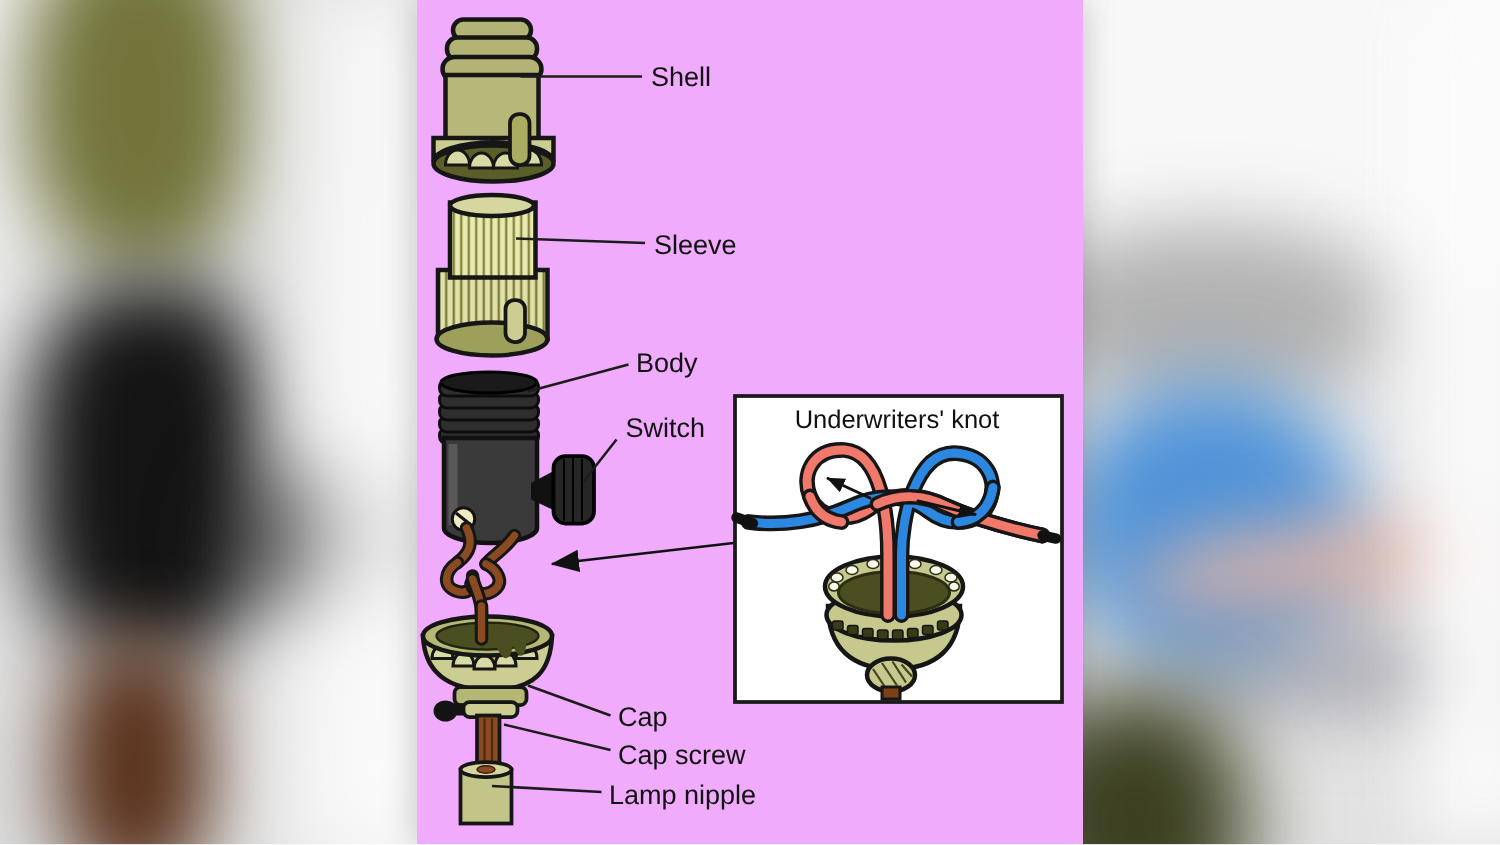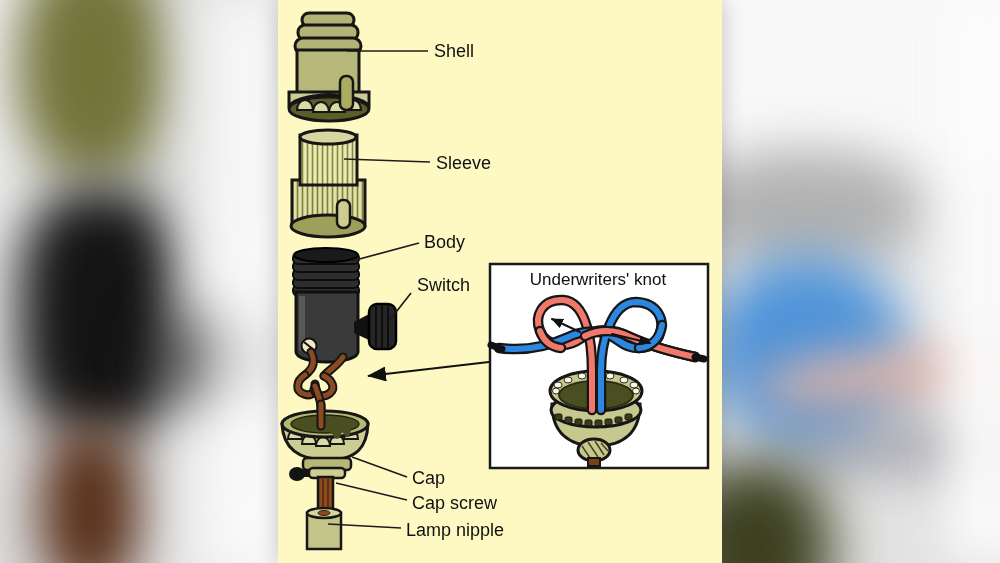--- a/index.html
+++ b/index.html
@@ -5,21 +5,21 @@
   html,body{margin:0;padding:0;background:#ffffff;}
   #frame{position:relative;width:1000px;height:563px;overflow:hidden;
          font-family:"Liberation Sans",sans-serif;background:#fff;}
   .blurpane{position:absolute;top:0;height:563px;overflow:hidden;}
   #left-blur{left:0;width:278px;
      background:linear-gradient(105deg,#f2f2f2 0%,#dedede 30%,#d3d3d3 55%,#ececec 100%);}
   #right-blur{left:722px;width:278px;
      background:linear-gradient(180deg,#f5f5f5 0%,#ebebeb 35%,#e2e2e2 100%);}
   .blob{position:absolute;filter:blur(26px);}
   #center-panel{position:absolute;left:278px;top:0;width:444px;height:563px;
-     background:#fef9c3;box-shadow:0 0 22px rgba(0,0,0,.22);}
+     background:#f0abfc;box-shadow:0 0 22px rgba(0,0,0,.22);}
   svg text{fill:#111;}
   .lbl{font-size:18px;}
   .inset-title{font-size:17px;}
 </style>
 </head>
 <body>
 
 <div id="frame">
 
   <div id="left-blur" class="blurpane">

